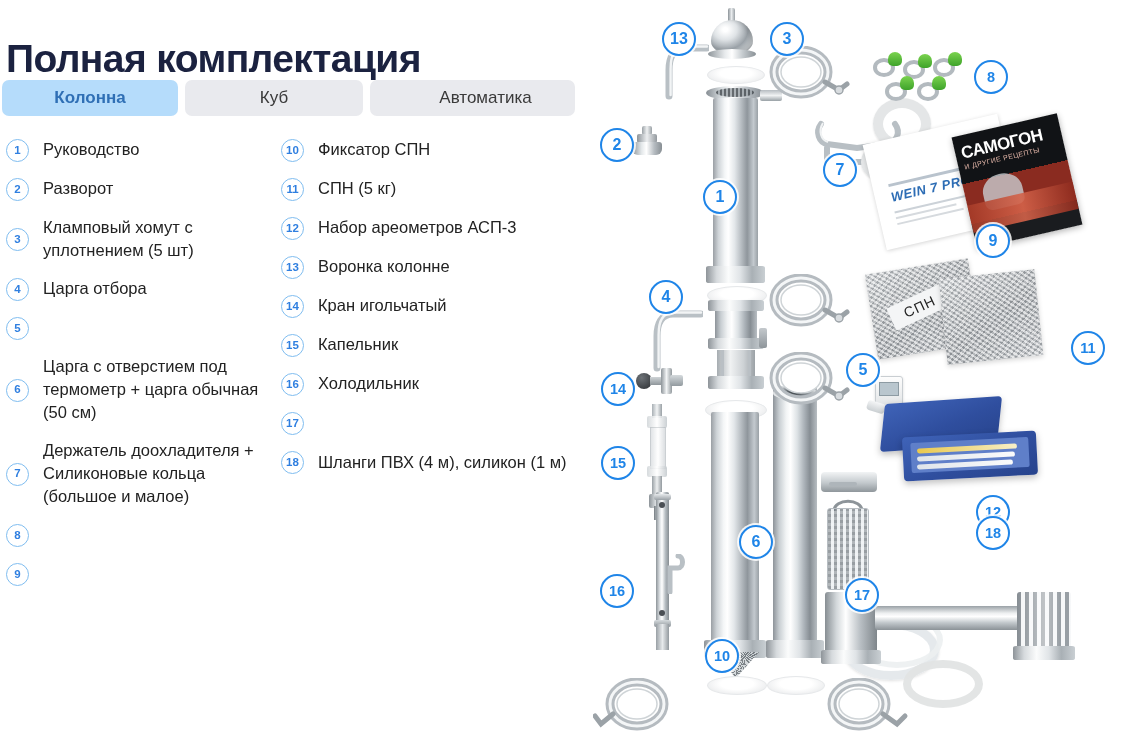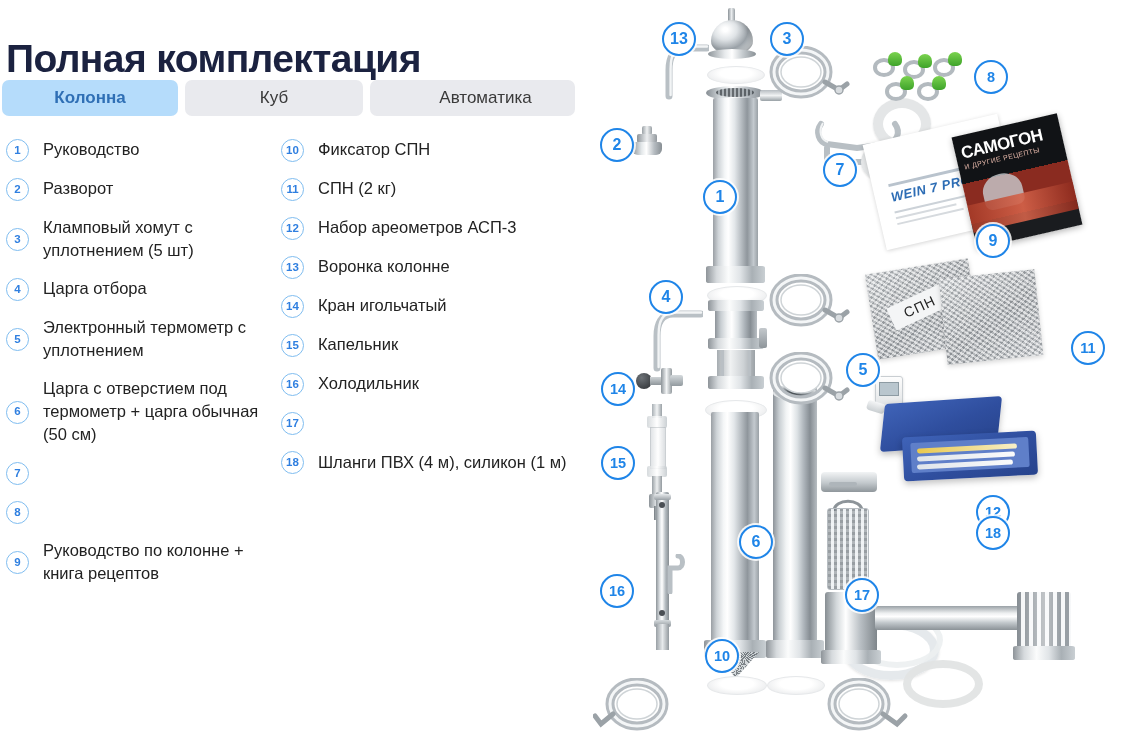--- a/index.html
+++ b/index.html
@@ -131,46 +131,45 @@
       <div class="item l2">
         <span class="badge">3</span>
         <span class="item-text">Кламповый хомут с уплотнением (5 шт)</span>
       </div>
       <div class="item">
         <span class="badge">4</span>
         <span class="item-text">Царга отбора</span>
       </div>
       <div class="item l2">
         <span class="badge">5</span>
-        <span class="item-text">Электронный термометр с уплотнением</span>
       </div>
       <div class="item l3">
         <span class="badge">6</span>
         <span class="item-text">Царга с отверстием под термометр + царга обычная (50 см)</span>
       </div>
       <div class="item l3">
         <span class="badge">7</span>
+        <span class="item-text">Держатель доохладителя + Силиконовые кольца (большое и малое)</span>
       </div>
       <div class="item l2">
         <span class="badge">8</span>
       </div>
       <div class="item l2">
         <span class="badge">9</span>
-        <span class="item-text">Руководство по колонне + книга рецептов</span>
       </div>
     </div>
 
     <div class="col" id="col-b">
       <div class="item">
         <span class="badge">10</span>
         <span class="item-text">Фиксатор СПН</span>
       </div>
       <div class="item">
         <span class="badge">11</span>
-        <span class="item-text">СПН (2 кг)</span>
+        <span class="item-text">СПН (5 кг)</span>
       </div>
       <div class="item">
         <span class="badge">12</span>
         <span class="item-text">Набор ареометров АСП-3</span>
       </div>
       <div class="item">
         <span class="badge">13</span>
         <span class="item-text">Воронка колонне</span>
       </div>
       <div class="item">

